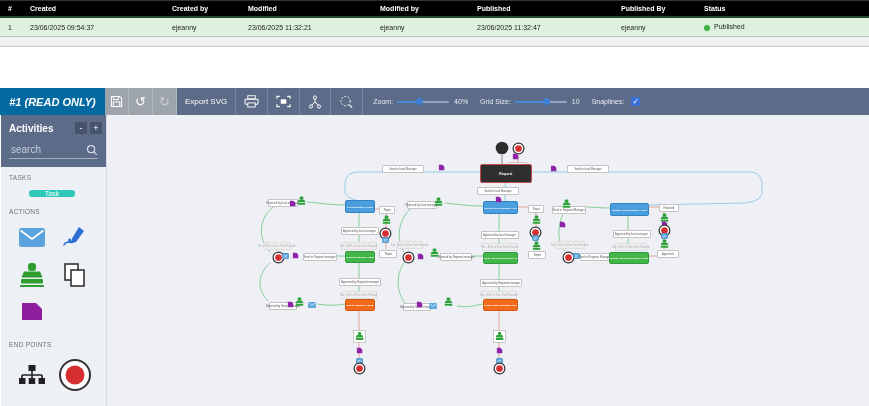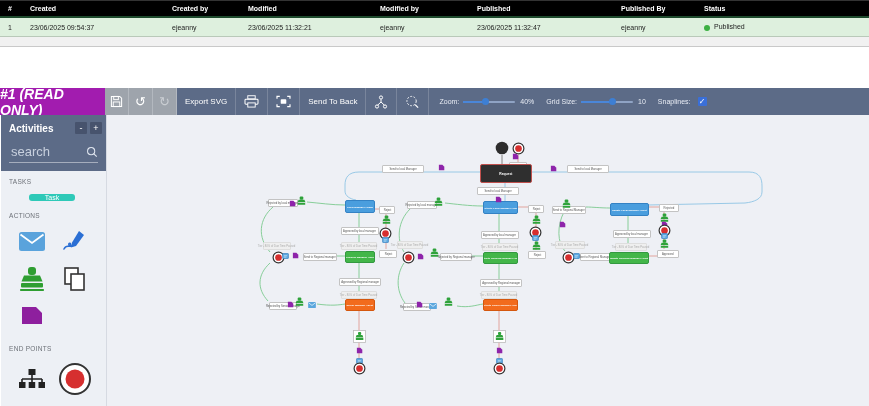--- a/index.html
+++ b/index.html
@@ -12,22 +12,22 @@
   thead th{background:#000;color:#fff;text-align:left;font-weight:bold;
            height:15px;padding:0 0 0 8px;white-space:nowrap;overflow:hidden;}
   tr.data td{background:#def0de;height:18px;padding:0 0 0 8px;color:#222;
              border-top:2px solid #1e4b2d;border-bottom:1px solid #b9c9b9;
              white-space:nowrap;overflow:hidden;}
   tr.empty td{height:9px;background:#f1f1f1;border-bottom:1px solid #c9c9c9;padding:0;}
   .dot{display:inline-block;width:6px;height:6px;border-radius:50%;
        background:#3cb043;margin-right:4px;vertical-align:middle;}
   
   #toolbar-row{position:absolute;top:87px;left:0;width:869px;height:27px;display:flex;}
-  .version-btn{width:105px;background:#a21caf;color:#fff;font-style:italic;
-               font-weight:bold;font-size:14px;display:flex;align-items:center;
+  .version-btn{width:105px;background:#0369a1;color:#fff;font-style:italic;
+               font-weight:bold;font-size:11px;display:flex;align-items:center;
                justify-content:center;cursor:pointer;}
   .toolbar{flex:1;background:#5c6b87;display:flex;align-items:center;color:#fff;}
   .tgroup-gray{background:#9ea4ac;height:100%;display:flex;}
   .gbtn{width:23px;display:flex;align-items:center;justify-content:center;
         border-right:1px solid #b3b8bf;color:#fff;font-size:13px;cursor:pointer;}
   .gbtn.dim{color:#c9cdd2;}
   .tbtn{height:100%;display:flex;align-items:center;padding:0 8px;font-size:8px;
         border-right:1px solid rgba(255,255,255,.18);cursor:pointer;white-space:nowrap;}
   .tlabel{font-size:7px;margin:0 4px 0 10px;color:#e8ecf4;}
   .tvalue{font-size:7px;margin:0 2px 0 5px;color:#e8ecf4;}
@@ -42,21 +42,21 @@
   #sidebar{width:105px;background:#edf0f5;border-right:1px solid #d6dae2;
            display:flex;flex-direction:column;}
   .sb-head{background:#5c6b87;padding:4px 0 8px 0;}
   .sb-title-row{display:flex;align-items:center;height:18px;padding:0 4px 0 8px;}
   .sb-title{color:#fff;font-weight:bold;font-size:10px;flex:1;}
   .sb-btn{width:12px;height:12px;background:#47536d;color:#fff;font-size:9px;
           line-height:12px;text-align:center;margin-left:3px;border-radius:1px;cursor:pointer;}
   .sb-search{display:flex;align-items:center;margin:6px 8px 0 8px;
              border-bottom:1px solid rgba(255,255,255,.45);padding-bottom:2px;}
   .sb-search input{flex:1;background:transparent;border:0;outline:0;color:#dfe5ef;
-                   font-size:13px;width:60px;font-family:inherit;}
+                   font-size:10px;width:60px;font-family:inherit;}
   .sb-search input::placeholder{color:#c8d0de;}
   .section-label{color:#6d7178;font-size:6.5px;padding:7px 8px 2px 8px;letter-spacing:.3px;}
   .task-node{width:46px;height:27px;background:#2ec9b8;border-radius:3px;color:#fff;
              font-size:7px;display:flex;align-items:center;justify-content:center;
              margin:7px 0 4px 28px;cursor:grab;}
   .icon-grid{display:grid;grid-template-columns:1fr 1fr;justify-items:center;
              align-items:center;row-gap:13px;padding:8px 10px 12px 10px;}
   .icon-grid .sico{cursor:grab;line-height:0;}
   
   #canvas{flex:1;position:relative;background:#eef0f5;overflow:hidden;
@@ -149,21 +149,20 @@
           <rect x="1" y="4.5" width="14" height="5.5" rx="1" fill="none" stroke="#fff" stroke-width="1.1"></rect>
           <rect x="4" y="8.5" width="8" height="4.5" fill="#5c6b87" stroke="#fff" stroke-width="1"></rect>
         </svg>
     </div>
     <div class="tbtn">
       <svg width="15" height="13" viewBox="0 0 16 14">
           <path d="M1 4 V1.5 H4 M12 1.5 H15 V4 M15 10 V12.5 H12 M4 12.5 H1 V10" fill="none" stroke="#fff" stroke-width="1.3"></path>
           <rect x="5" y="4.5" width="6" height="5" rx="1" fill="#fff"></rect>
         </svg>
     </div>
-    <div class="tbtn">Send To Back</div>
     <div class="tbtn">
       <svg width="14" height="14" viewBox="0 0 14 14">
           <circle cx="7" cy="2.5" r="1.6" fill="none" stroke="#fff" stroke-width="1"></circle>
           <circle cx="3" cy="11.5" r="1.6" fill="none" stroke="#fff" stroke-width="1"></circle>
           <circle cx="11" cy="11.5" r="1.6" fill="none" stroke="#fff" stroke-width="1"></circle>
           <path d="M7 4.2 V7 M7 7 L3.6 10.2 M7 7 L10.4 10.2" fill="none" stroke="#fff" stroke-width="1"></path>
         </svg>
     </div>
     <div class="tbtn">
       <svg width="15" height="14" viewBox="0 0 16 15">

